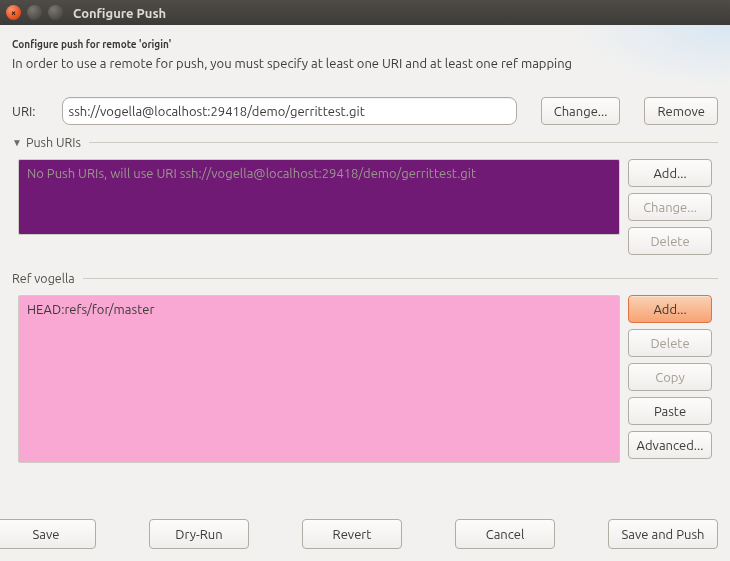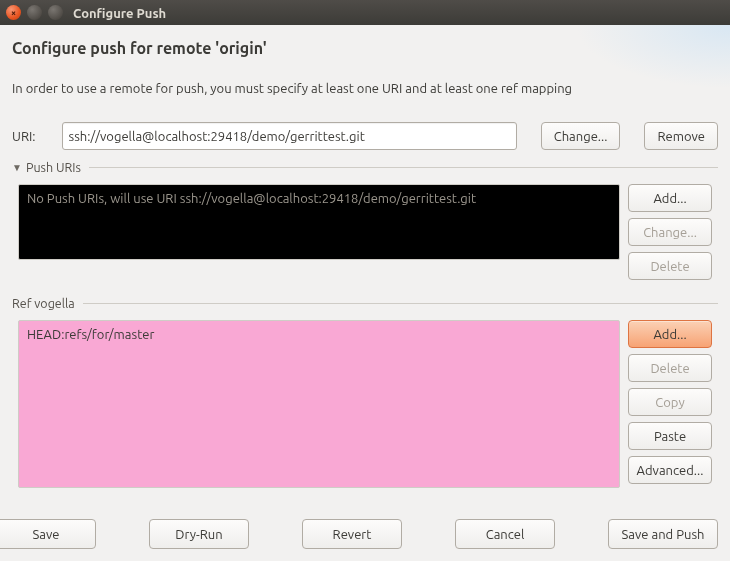--- a/index.html
+++ b/index.html
@@ -54,34 +54,34 @@
   .content {
     position: relative;
     padding: 10px 12px 8px 12px;
     box-sizing: border-box;
     height: calc(561px - 25px);
     display: flex;
     flex-direction: column;
   }
   .header-title {
     font-weight: bold;
-    font-size: 16px;
-    margin: 4px 0 24px 0;
+    font-size: 10px;
+    margin: 4px 0 6px 0;
   }
   .header-sub {
     font-size: 13px;
     margin-bottom: 27px;
   }
   .row { display: flex; align-items: center; gap: 24px; }
   label.field-label { margin-right: 2px; }
   input.text {
     flex: 1;
     height: 26px;
     border: 1px solid #b1aca4;
-    border-radius: 3px;
+    border-radius: 8px;
     background: #fff;
     padding: 0 6px;
     font-family: inherit;
     font-size: 13px;
     color: #3c3b37;
     box-shadow: inset 0 1px 1px rgba(0,0,0,0.06);
   }
   button.btn {
     height: 28px;
     padding: 0 12px;
@@ -125,21 +125,21 @@
     background: #cfccc6;
     margin-left: 8px;
   }
   .push-uris-body {
     display: flex;
     gap: 8px;
     padding: 6px;
   }
   .push-uris-list {
     flex: 1;
-    background: #000000;
+    background: #701a75;
     border: 1px solid #cfccc6;
     border-radius: 2px;
     padding: 6px 8px;
     color: #9b968d;
     font-size: 13px;
     height: 76px;
     box-sizing: border-box;
   }
   .side-buttons {
     width: 84px;

